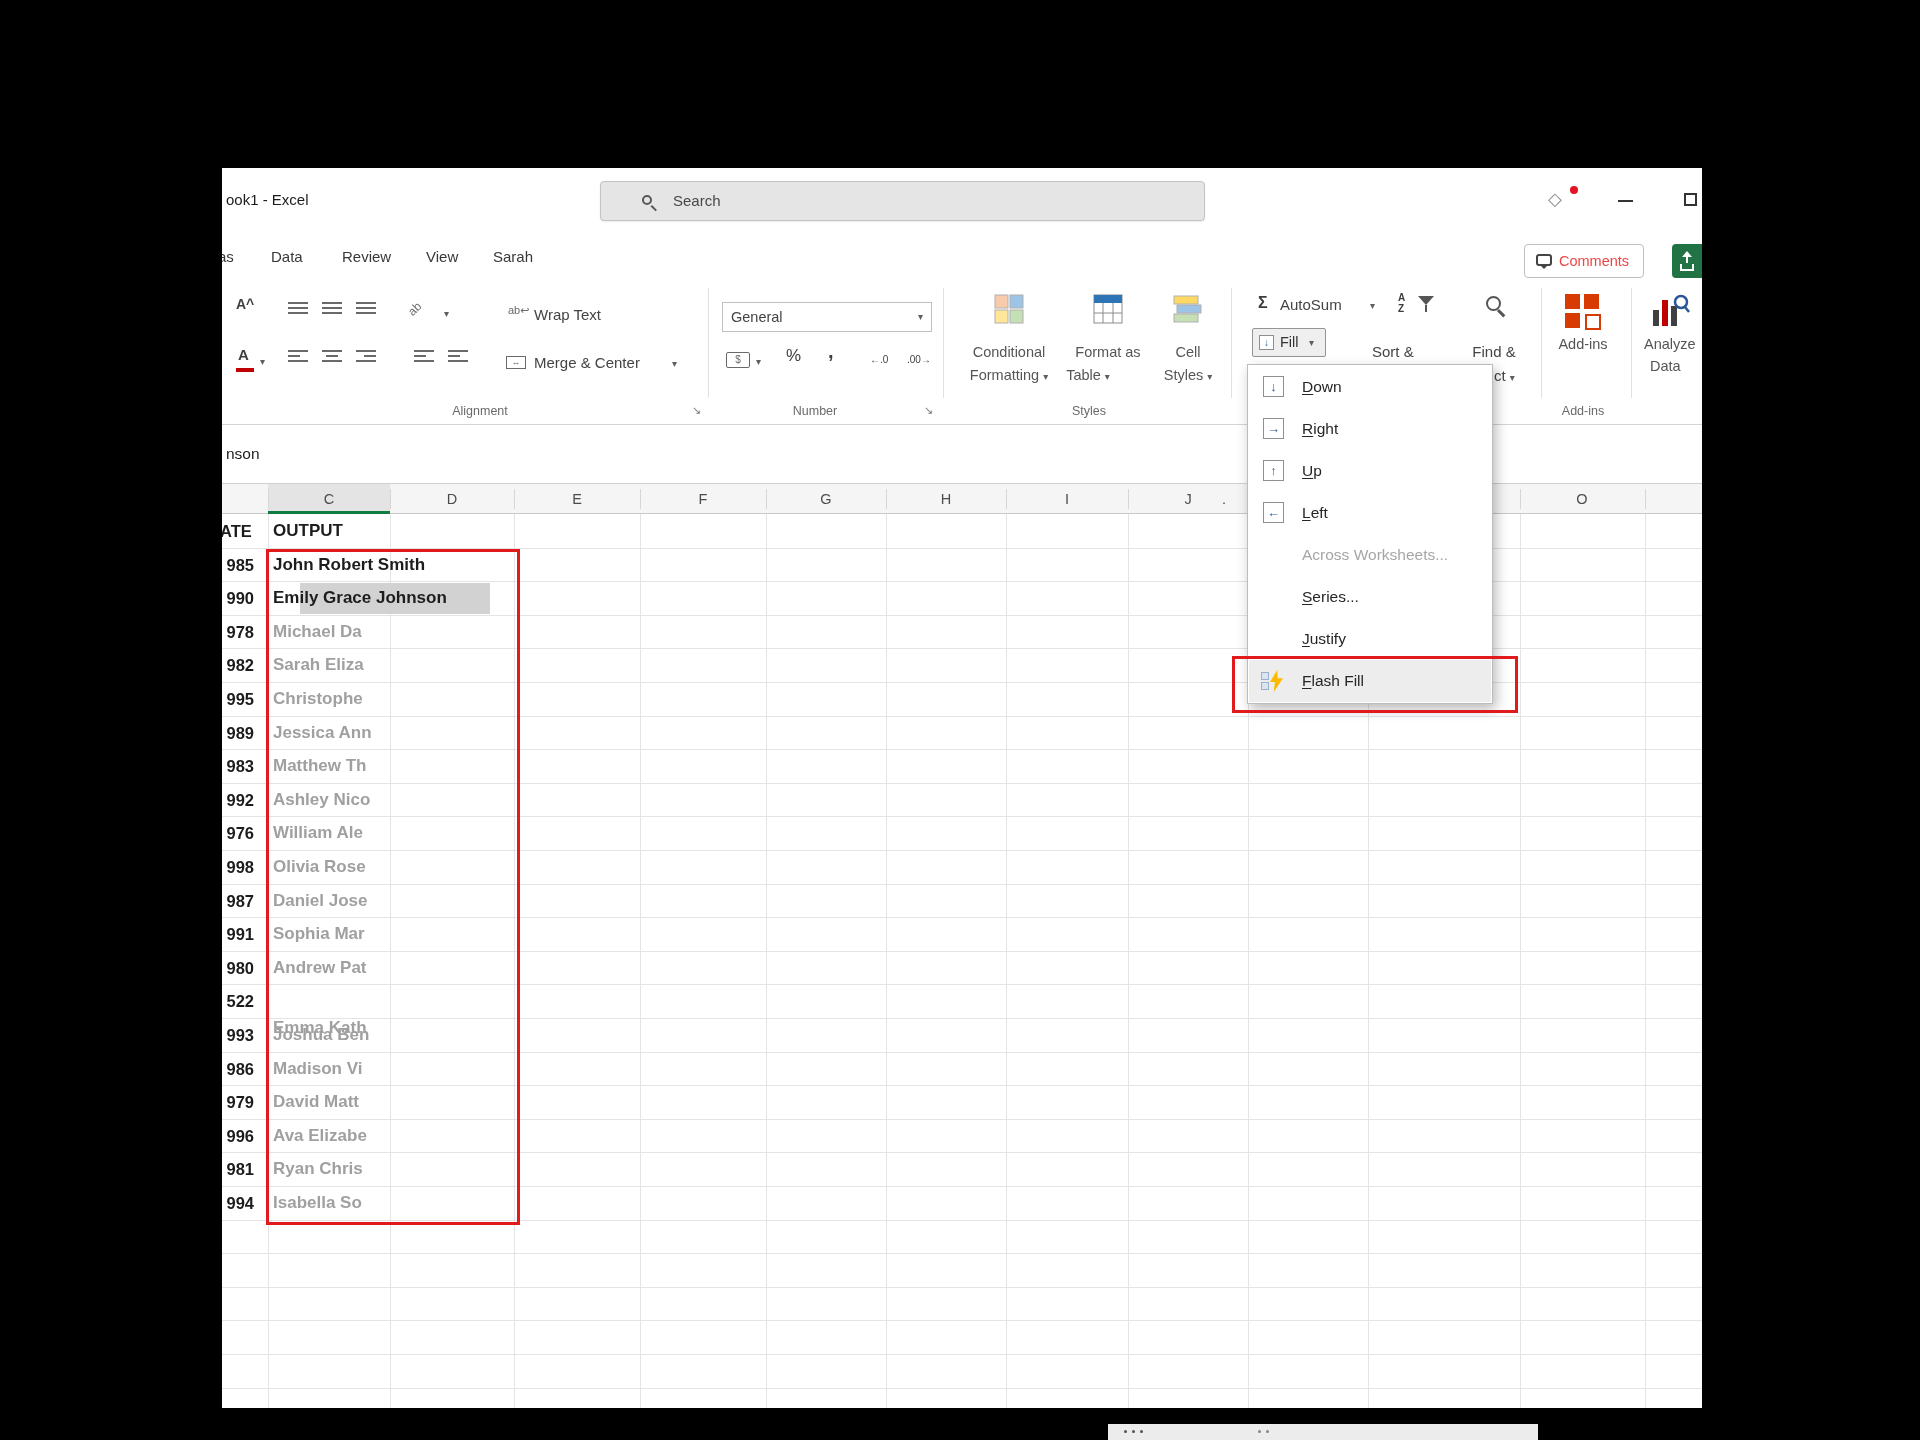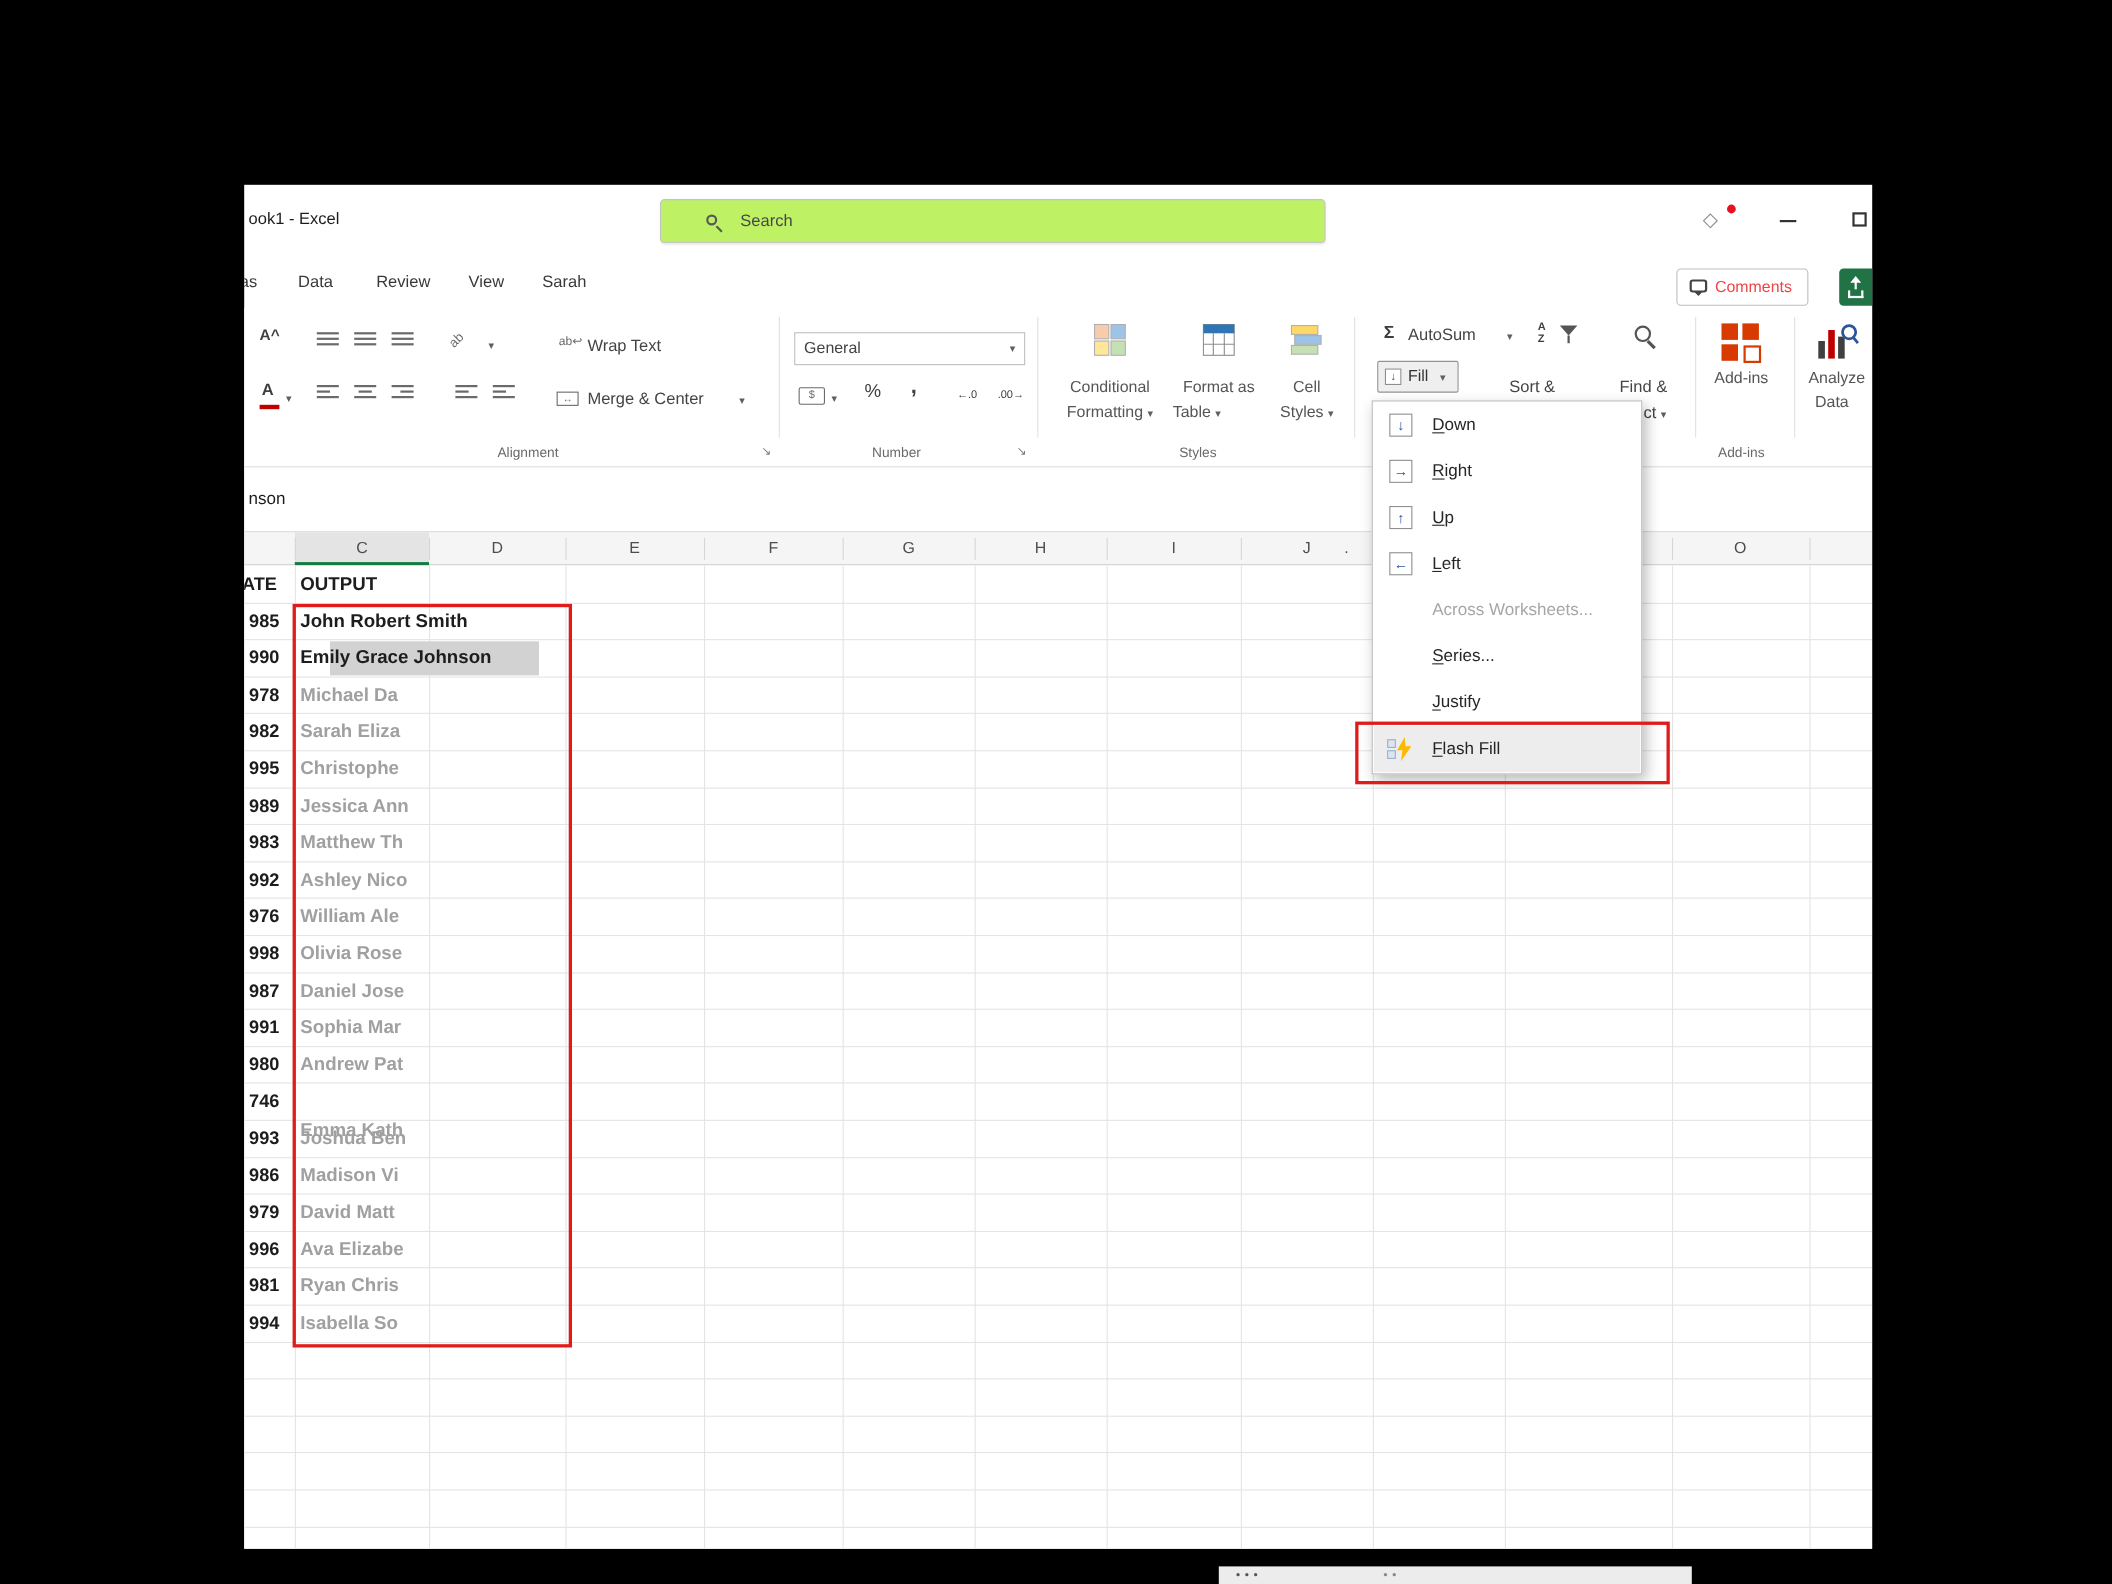--- a/index.html
+++ b/index.html
@@ -2,21 +2,21 @@
 <html><head>
 <meta charset="utf-8">
 <style>
 *{box-sizing:border-box}
 html,body{margin:0;padding:0}
 body{width:1920px;height:1440px;background:#000;position:relative;overflow:hidden;font-family:"Liberation Sans",sans-serif}
 .t{position:absolute;white-space:nowrap}
 #win{position:absolute;left:222px;top:168px;width:1480px;height:1240px;background:#fff;overflow:hidden;z-index:1}
 
 .title{left:4px;top:0;height:64px;line-height:64px;font-size:15px;color:#1c1c1c}
-.searchbox{position:absolute;left:378px;top:13px;width:605px;height:40px;border:1px solid #c3c3c3;border-radius:4px;background:#bef264;box-shadow:0 1px 2px rgba(0,0,0,.08)}
+.searchbox{position:absolute;left:378px;top:13px;width:605px;height:40px;border:1px solid #c3c3c3;border-radius:4px;background:#e5e5e5;box-shadow:0 1px 2px rgba(0,0,0,.08)}
 .mag{position:absolute;width:10px;height:10px;border:2px solid #585858;border-radius:50%}
 .mag::after{content:"";position:absolute;left:8px;top:8px;width:7px;height:2px;background:#585858;transform:rotate(45deg);transform-origin:0 0}
 .search-txt{position:absolute;left:72px;top:0;height:38px;line-height:38px;font-size:15px;color:#474747}
 .diamond{left:1326px;top:20px;font-size:18px;color:#8a8a8a}
 .reddot{position:absolute;left:1348px;top:18px;width:8px;height:8px;border-radius:50%;background:#e81123}
 .minbar{position:absolute;left:1396px;top:32px;width:15px;height:2px;background:#333}
 .maxbox{position:absolute;left:1462px;top:25px;width:13px;height:13px;border:2px solid #333}
 
 #tabs{position:absolute;left:0;top:65px;width:1480px;height:47px}
 .tab{position:absolute;top:0;height:47px;line-height:47px;font-size:15px;color:#383838}
@@ -355,21 +355,21 @@
       <div class="cellB" style="top: 302.4px;">976</div>
       <div class="cellC preview" style="top: 302.4px;">William Ale</div>
       <div class="cellB" style="top: 336px;">998</div>
       <div class="cellC preview" style="top: 336px;">Olivia Rose</div>
       <div class="cellB" style="top: 369.6px;">987</div>
       <div class="cellC preview" style="top: 369.6px;">Daniel Jose</div>
       <div class="cellB" style="top: 403.2px;">991</div>
       <div class="cellC preview" style="top: 403.2px;">Sophia Mar</div>
       <div class="cellB" style="top: 436.8px;">980</div>
       <div class="cellC preview" style="top: 436.8px;">Andrew Pat</div>
-      <div class="cellB" style="top: 470.4px;">746</div>
+      <div class="cellB" style="top: 470.4px;">522</div>
       <div class="cellC preview" style="top: 470.4px; margin-top: 27px;">Emma Kath</div>
       <div class="cellB" style="top: 504px;">993</div>
       <div class="cellC preview" style="top: 504px;">Joshua Ben</div>
       <div class="cellB" style="top: 537.6px;">986</div>
       <div class="cellC preview" style="top: 537.6px;">Madison Vi</div>
       <div class="cellB" style="top: 571.2px;">979</div>
       <div class="cellC preview" style="top: 571.2px;">David Matt</div>
       <div class="cellB" style="top: 604.8px;">996</div>
       <div class="cellC preview" style="top: 604.8px;">Ava Elizabe</div>
       <div class="cellB" style="top: 638.4px;">981</div>

